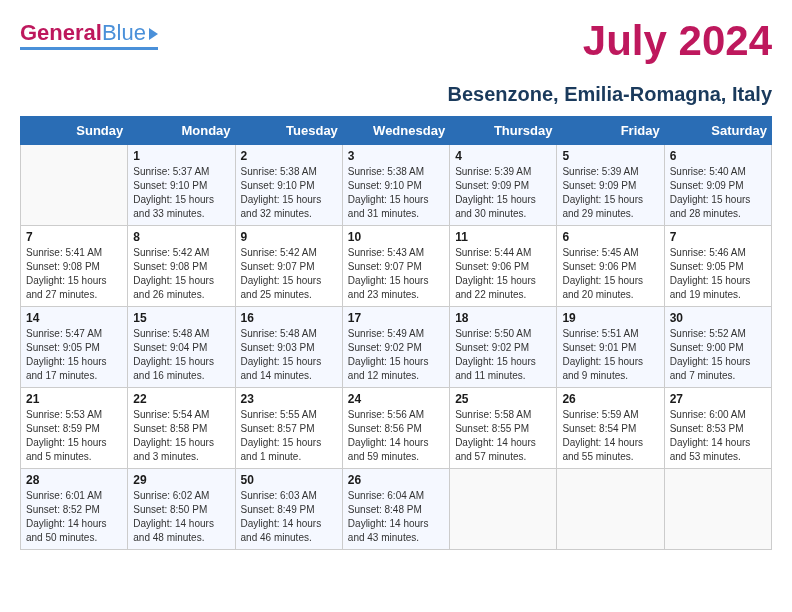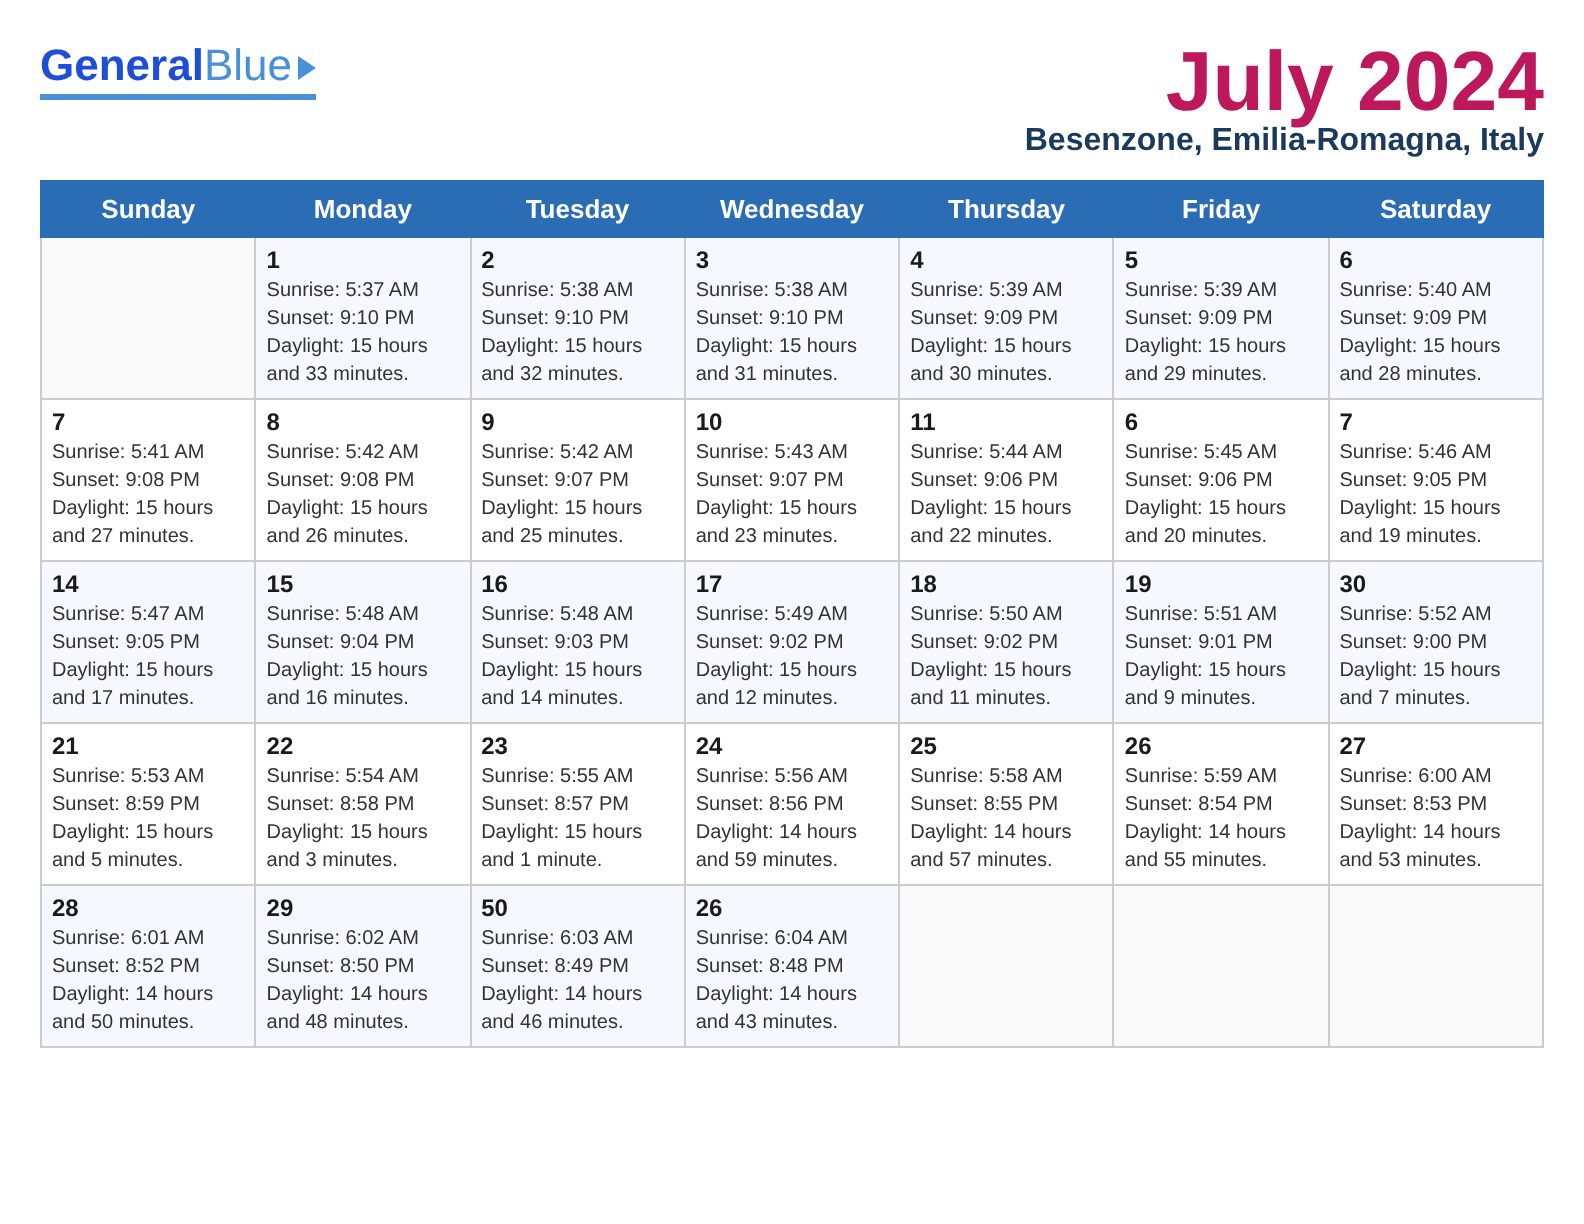--- a/index.html
+++ b/index.html
@@ -24,34 +24,35 @@
     .title-section {
       text-align: right;
     }
     .month-title {
       font-size: 42px;
       font-weight: bold;
       color: #be185d;
       line-height: 1;
     }
     .location-title {
-      font-size: 16px;
+      font-size: 20px;
       color: #1a3a5c;
       font-weight: 600;
+      margin-top: 21px;
     }
     table {
       width: 100%;
       border-collapse: collapse;
       font-size: 11px;
     }
     thead tr th {
       background: #2a6db5;
       color: #fff;
       padding: 6px 4px;
-      text-align: center;
+      text-align: right;
       font-size: 13px;
       font-weight: 600;
       border: 1px solid #2a6db5;
     }
     tbody tr td {
       border: 1px solid #ccc;
       padding: 4px 5px;
       vertical-align: top;
       width: 107px;
       background: #fff;
@@ -81,21 +82,21 @@
       display: flex;
       align-items: center;
     }
   </style>
 </head>
 <body>
 
 <div class="header-section">
   <div class="logo">
     <div class="logo-wrapper">
-      <span style="font-size:22px; font-weight:bold; color:#1d4ed8;">General</span>
+      <span style="font-size:22px; font-weight:bold; color:#be185d;">General</span>
       <span style="color:#4a90d9; font-size:22px; font-weight:normal;">Blue</span>
       <span style="display:inline-block;width:0;height:0;border-left:9px solid #4a90d9;border-top:6px solid transparent;border-bottom:6px solid transparent;margin-left:3px;margin-top:2px;"></span>
     </div>
     <div style="width:100%;height:3px;background:#4a90d9;margin-top:1px;"></div>
   </div>
   <div class="title-section">
     <div class="month-title">July 2024</div>
     <div class="location-title">Besenzone, Emilia-Romagna, Italy</div>
   </div>
 </div>

